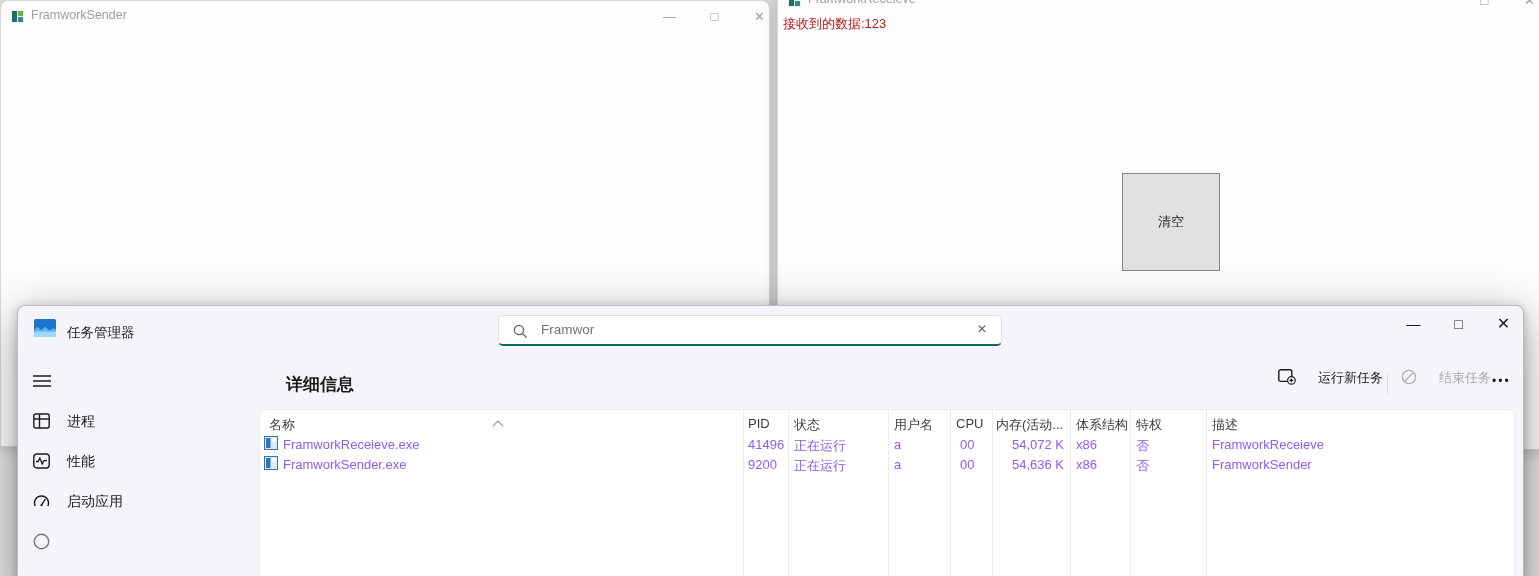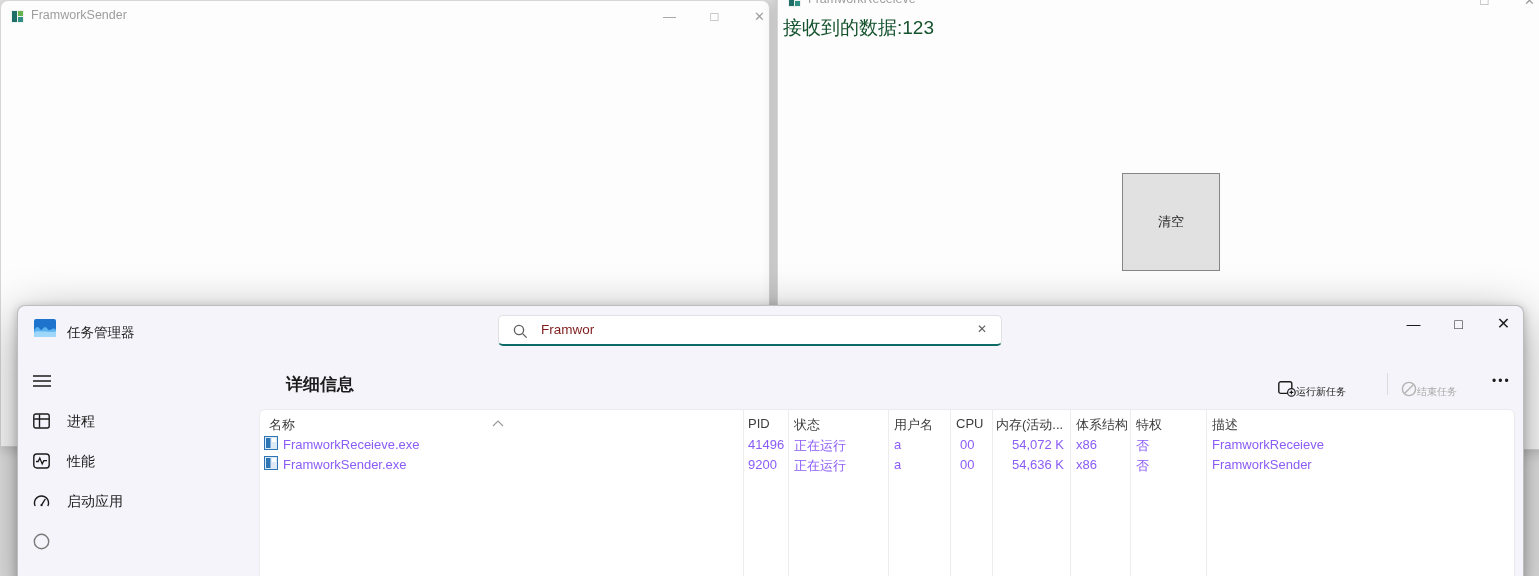--- a/index.html
+++ b/index.html
@@ -13,34 +13,34 @@
   .titlebar-title { position:absolute; left:30px; top:7px; font-size:12.5px; color:#9d9d9d; white-space:nowrap; }
   .titlebar-icon { position:absolute; left:10px; top:8px; width:13px; height:13px; }
   .win-btn { position:absolute; top:0; width:45px; height:30px; display:flex; align-items:center; justify-content:center; color:#9d9d9d; font-size:13px; }
   .winforms-btn { position:absolute; background:#e1e1e1; border:1px solid #868686; display:flex; align-items:center; justify-content:center; font-size:13px; color:#1f1f1f; cursor:default; }
 
   
   #task-manager { left:17px; top:305px; width:1507px; height:290px; background:#f5f4fa; border:1px solid #bdbdbd; border-bottom:none; border-radius:8px 8px 0 0; box-shadow:0 12px 48px rgba(0,0,0,.38), 0 2px 10px rgba(0,0,0,.22); }
   .tm-title { position:absolute; left:49px; top:18px; font-size:13.5px; color:#1b1b1b; }
   .tm-ctl { position:absolute; top:1px; width:45px; height:33px; display:flex; align-items:center; justify-content:center; color:#1b1b1b; font-size:14px; }
   .searchbox { position:absolute; left:480px; top:9px; width:504px; height:31px; background:#fff; border:1px solid #e1e1e1; border-bottom:2px solid #0e6a66; border-radius:5px; }
-  .searchbox input { position:absolute; left:42px; top:0; width:400px; height:27px; border:none; outline:none; font-size:13.5px; color:#7f1d1d; background:transparent; font-family:"Liberation Sans",sans-serif; }
+  .searchbox input { position:absolute; left:42px; top:0; width:400px; height:27px; border:none; outline:none; font-size:13.5px; color:#737373; background:transparent; font-family:"Liberation Sans",sans-serif; }
   .search-glyph { position:absolute; left:14px; top:8px; }
   .search-clear { position:absolute; right:14px; top:6px; font-size:12px; color:#5f5f5f; }
 
   .tm-sidebar { position:absolute; left:0; top:55px; bottom:0; width:231px; }
   .sb-burger { position:absolute; left:15px; top:13px; width:24px; height:20px; }
   .sb-items { position:absolute; left:0; top:41px; right:0; }
   .sb-item { position:relative; height:40px; }
   .sb-item .sb-ic { position:absolute; left:15px; top:11px; }
   .sb-item .sb-label { position:absolute; left:49px; top:11px; font-size:14px; color:#1a1a1a; white-space:nowrap; }
 
   .tm-content { position:absolute; left:232px; top:55px; right:0; bottom:0; }
   .page-title { position:absolute; left:36px; top:12px; font-size:17px; font-weight:600; color:#1b1b1b; }
-  .tb-btn { position:absolute; top:8px; height:30px; display:flex; align-items:flex-end; gap:0; font-size:10px; color:#1b1b1b; padding:0 6px; }
+  .tb-btn { position:absolute; top:8px; height:30px; display:flex; align-items:flex-start; gap:22px; font-size:13px; color:#1b1b1b; padding:0 6px; }
   .tb-divider { position:absolute; left:1137px; top:12px; width:1px; height:22px; background:#dcdcdc; }
   .tb-more { position:absolute; left:1242px; top:13px; font-size:12px; letter-spacing:2px; color:#1b1b1b; }
 
   .table-card { position:absolute; left:9px; right:8px; top:48px; bottom:-8px; background:#ffffff; border:1px solid #ebebeb; border-radius:6px 6px 0 0; }
   .colsep { position:absolute; top:0; bottom:0; width:1px; background:#ececec; }
   .thead { position:absolute; left:0; right:0; top:0; height:24px; }
   .th { position:absolute; top:6px; font-size:13px; color:#3d3d3d; white-space:nowrap; }
   .sort-chevron { position:absolute; left:232px; top:3px; }
   .row { position:absolute; left:0; right:12px; height:20px; }
   .cell { position:absolute; top:2px; font-size:13px; color:#8b5cf6; white-space:nowrap; }
@@ -77,21 +77,21 @@
           <rect width="13" height="13" fill="#eef2ee"></rect>
           <rect x="1" y="1" width="5" height="11" fill="#1f6f68"></rect>
           <rect x="7" y="1" width="5" height="5" fill="#67b14f"></rect>
           <rect x="7" y="7" width="5" height="5" fill="#2f8f85"></rect>
         </svg>
     </span>
     <span class="titlebar-title">FramworkReceieve</span>
     <span class="win-btn" style="left:684px">□</span>
     <span class="win-btn" style="left:729px">✕</span>
   </div>
-  <div class="abs" style="left:5px; top:30px; font-size:19px; color:#14532d;">接收到的数据:123</div>
+  <div class="abs" style="left:5px; top:30px; font-size:13px; color:#b91c1c;">接收到的数据:123</div>
   <div class="winforms-btn" style="left:344px; top:188px; width:98px; height:98px;">清空</div>
 </div>
 
 <div class="abs" id="task-manager">
 
   <div>
     <span class="abs" style="left:16px; top:13px;">
       <svg width="22" height="18" viewBox="0 0 22 18">
         <rect width="22" height="18" rx="2" fill="#1e74cc"></rect>
         <path d="M0 12 C2 7 4 7 6 10 C8 13 9 8 11 8 C13 8 14 12 16 11 C18 10 20 8 22 11 L22 18 L0 18 Z" fill="#5cb2ef"></path>

